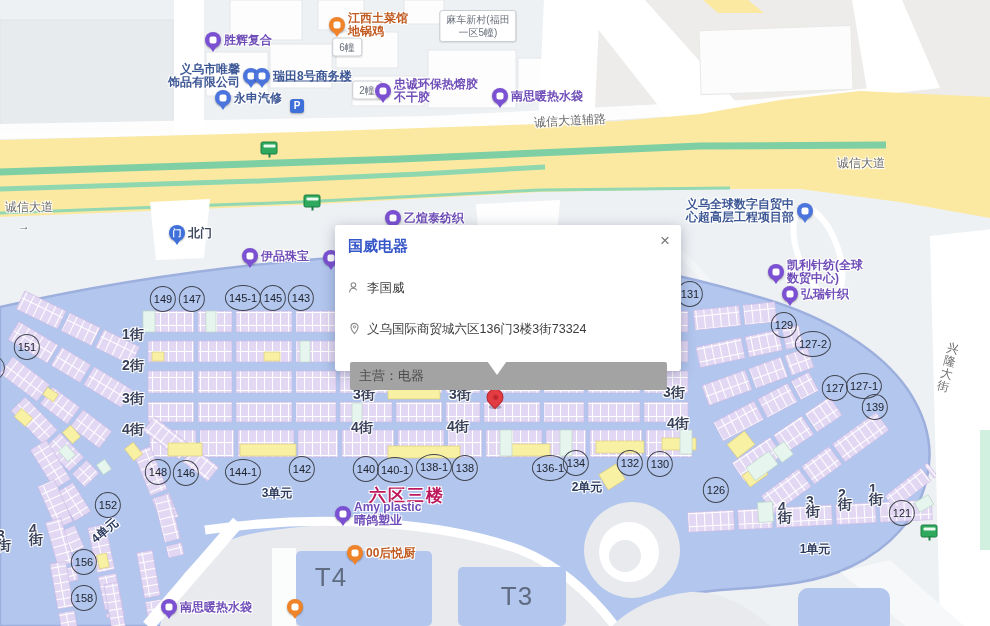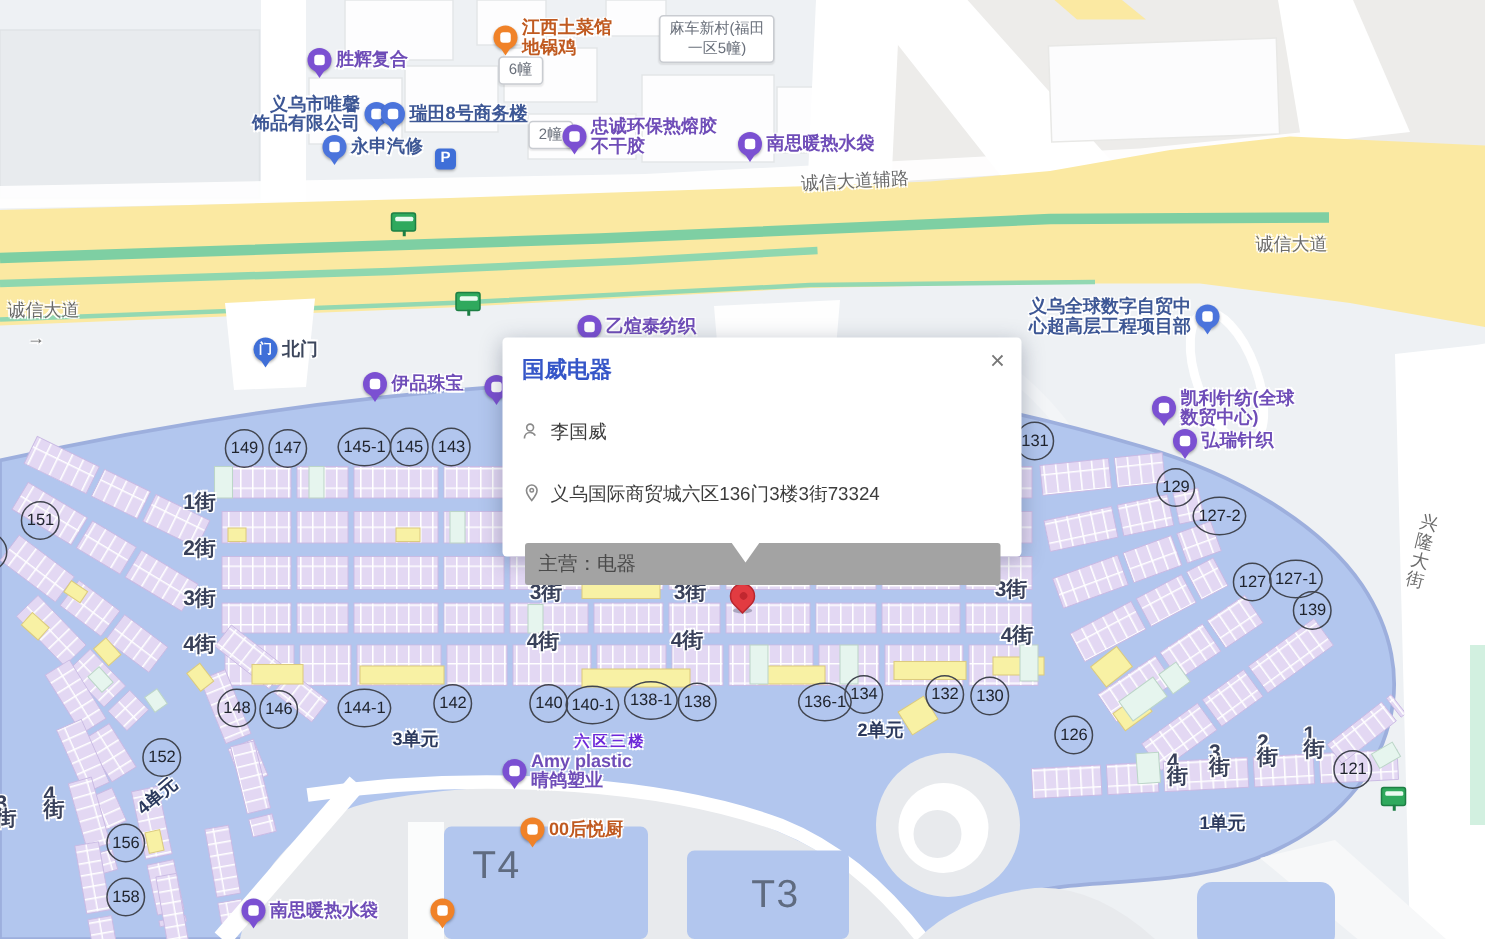--- a/index.html
+++ b/index.html
@@ -5,21 +5,21 @@
   html,body{margin:0;padding:0;background:#fff}
   #stage{position:relative;width:990px;height:626px;overflow:hidden;
          font-family:"Liberation Sans","DejaVu Sans",sans-serif;background:#eef1f4}
   #map-svg{position:absolute;left:0;top:0}
   #overlay{position:absolute;left:0;top:0;width:990px;height:626px}
 
   .lbl{position:absolute;transform:translate(-50%,-50%);white-space:nowrap;line-height:13px;
        text-shadow:-1px -1px 0 #fff,1px -1px 0 #fff,-1px 1px 0 #fff,1px 1px 0 #fff,0 0 2px #fff;z-index:4}
   .st{font-size:14px;font-weight:bold;color:#39415a;line-height:10px}
   .unit{font-size:12px;font-weight:bold;color:#2c3a5e}
-  .bldg{font-size:10px;font-weight:bold;color:#6d28d9;letter-spacing:2px}
+  .bldg{font-size:17px;font-weight:bold;color:#be185d;letter-spacing:2px}
   .roadname{font-size:12px;color:#6b6b6b}
   .bigT{font-size:26px;color:#5f6b80;letter-spacing:1px;text-shadow:none}
 
   .map-box{position:absolute;transform:translate(-50%,-50%);background:#fff;border:1px solid #c9ccd1;
            border-radius:3px;color:#6a707b;font-size:10px;line-height:13px;padding:2px 6px;text-align:center;
            box-shadow:0 1px 1px rgba(0,0,0,.08);white-space:nowrap;z-index:5}
   .gate-circle{position:absolute;transform:translate(-50%,-50%);min-width:26px;height:26px;box-sizing:border-box;
            border:1.5px solid #41454f;border-radius:50%;display:flex;align-items:center;justify-content:center;
            font-size:11px;color:#20242e;padding:0 3px;z-index:6;background:transparent;white-space:nowrap}
 

